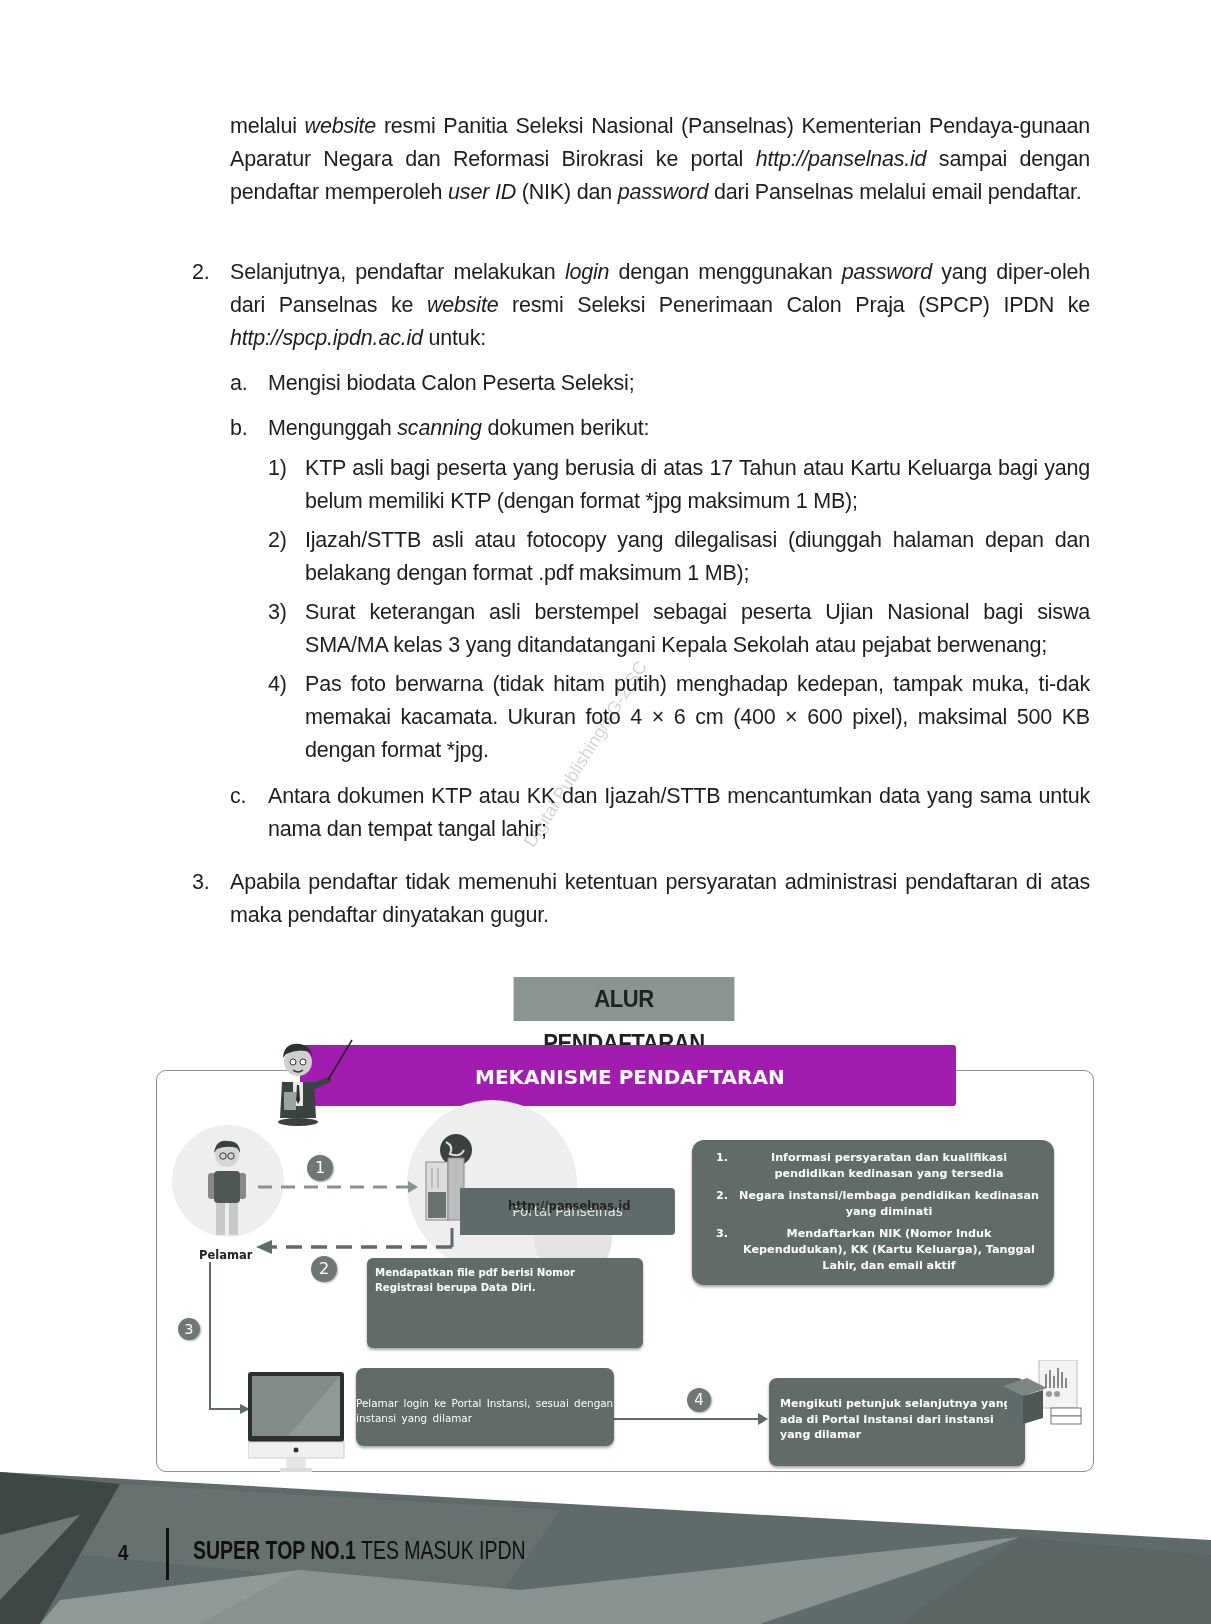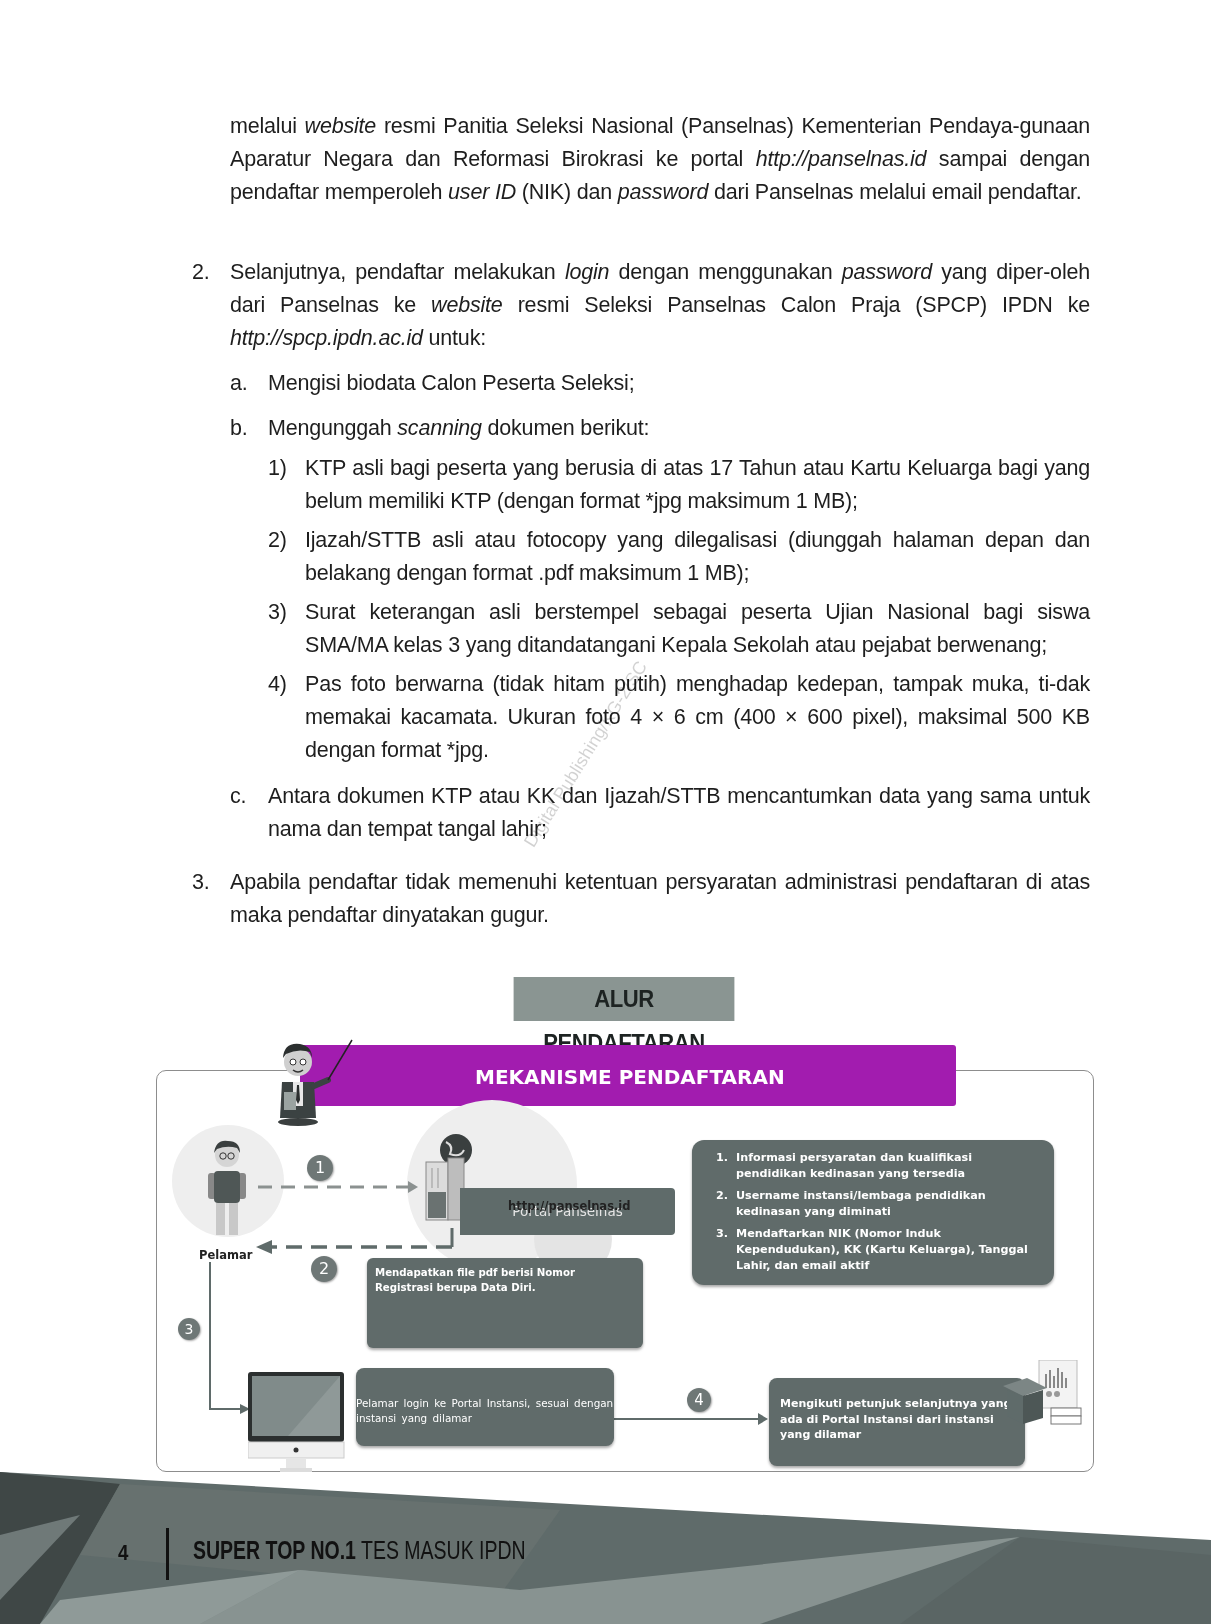--- a/index.html
+++ b/index.html
@@ -71,21 +71,21 @@
   }
   .pelamar-label {
     position: absolute; left: 199px; top: 1248px; font-family: "DejaVu Sans", sans-serif;
     font-weight: bold; font-size: 11.5px; color: #222;
   }
   .info-list {
     left: 692px; top: 1140px; width: 362px; height: 145px; border-radius: 12px;
     padding: 10px 12px 8px 12px; box-sizing: border-box; font-size: 11.2px; line-height: 16px;
   }
   .info-list ol { margin: 0; padding-left: 28px; }
-  .info-list li { margin-bottom: 6px; padding-left: 4px; }
+  .info-list li { margin-bottom: 6px; padding-left: 4px; text-align: center; }
   .box2 {
     left: 367px; top: 1258px; width: 276px; height: 90px; border-radius: 6px;
     padding: 7px 8px; box-sizing: border-box; font-size: 10.2px; line-height: 15px;
   }
   .box3 {
     left: 356px; top: 1368px; width: 258px; height: 78px;
     font-size: 10.4px; line-height: 15px; font-weight: normal;
     padding-top: 28px; box-sizing: border-box; word-spacing: 2px;
   }
   .box4 {
@@ -108,21 +108,21 @@
   .footer-title b { font-weight: bold; }
 </style>
 </head>
 <body>
 
 <div class="body-text">
 
   <div class="para" style="left:230px; top:110px; width:860px;"><span>melalui </span><i>website</i><span> resmi Panitia Seleksi Nasional (Panselnas) Kementerian Pendaya-gunaan Aparatur Negara dan Reformasi Birokrasi ke portal </span><i>http://panselnas.id</i><span> sampai dengan pendaftar memperoleh </span><i>user ID</i><span> (NIK) dan </span><i>password</i><span> dari Panselnas melalui email pendaftar.</span></div>
 
   <div class="num" style="left:192px; top:256px;">2.</div>
-  <div class="para" style="left:230px; top:256px; width:860px;"><span>Selanjutnya, pendaftar melakukan </span><i>login</i><span> dengan menggunakan </span><i>password</i><span> yang diper-oleh dari Panselnas ke </span><i>website</i><span> resmi Seleksi Panselnas Calon Praja (SPCP) IPDN ke </span><i>http://spcp.ipdn.ac.id</i><span> untuk:</span></div>
+  <div class="para" style="left:230px; top:256px; width:860px;"><span>Selanjutnya, pendaftar melakukan </span><i>login</i><span> dengan menggunakan </span><i>password</i><span> yang diper-oleh dari Panselnas ke </span><i>website</i><span> resmi Seleksi Penerimaan Calon Praja (SPCP) IPDN ke </span><i>http://spcp.ipdn.ac.id</i><span> untuk:</span></div>
 
   <div class="num" style="left:230px; top:367px;">a.</div>
   <div class="block" style="left:268px; top:367px; width:822px;">Mengisi biodata Calon Peserta Seleksi;</div>
 
   <div class="num" style="left:230px; top:412px;">b.</div>
   <div class="block" style="left:268px; top:412px; width:822px;"><span>Mengunggah </span><i>scanning</i><span> dokumen berikut:</span></div>
 
   <div class="num" style="left:268px; top:452px;">1)</div>
   <div class="block" style="left:305px; top:452px; width:785px;">KTP asli bagi peserta yang berusia di atas 17 Tahun atau Kartu Keluarga bagi yang belum memiliki KTP (dengan format *jpg maksimum 1 MB);</div>
 
@@ -210,21 +210,21 @@
 </svg>
 
 <div class="badge" style="left:307px; top:1155px;">1</div>
 <div class="badge" style="left:311px; top:1256px;">2</div>
 <div class="badge" style="left:178px; top:1318px; width:22px; height:22px; line-height:22px; font-size:14px;">3</div>
 <div class="badge" style="left:687px; top:1388px; width:24px; height:24px; line-height:24px; font-size:15px;">4</div>
 
 <div class="box info-list">
   <ol>
     <li>Informasi persyaratan dan kualifikasi pendidikan kedinasan yang tersedia</li>
-    <li>Username instansi/lembaga pendidikan kedinasan yang diminati</li>
+    <li>Negara instansi/lembaga pendidikan kedinasan yang diminati</li>
     <li>Mendaftarkan NIK (Nomor Induk Kependudukan), KK (Kartu Keluarga), Tanggal Lahir, dan email aktif</li>
   </ol>
 </div>
 
 <div class="box box2">
   <div>Mendapatkan file pdf berisi Nomor Registrasi berupa Data Diri.</div>
 </div>
 
 <svg style="position:absolute; left:248px; top:1372px;" width="100" height="102" viewBox="0 0 100 102">
   <rect x="0" y="0" width="96" height="70" rx="3" fill="#2b2f2f"></rect>

